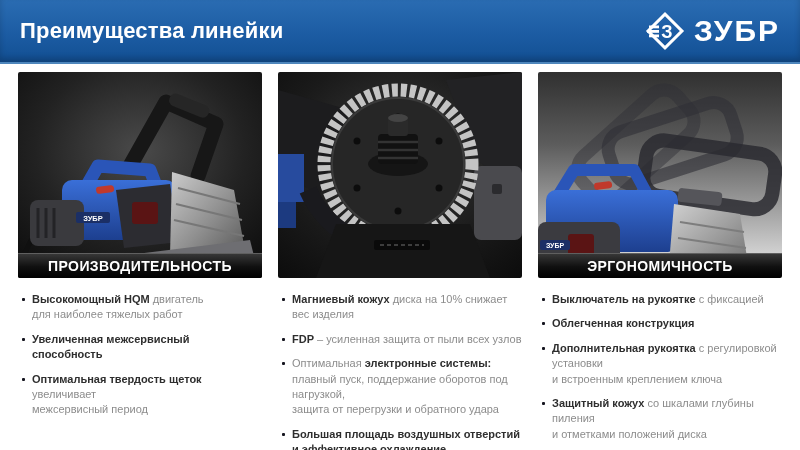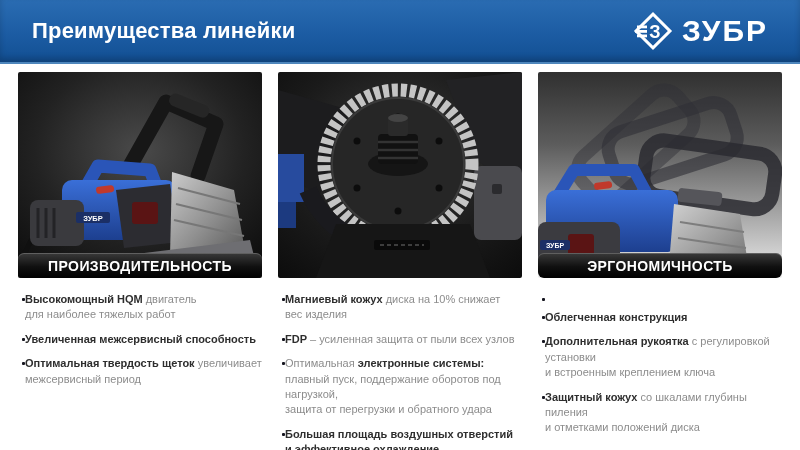--- a/index.html
+++ b/index.html
@@ -10,21 +10,21 @@
   }
   .page{width:800px;height:450px;position:relative;}
 
   
   .topbar{
     height:64px;
     background:linear-gradient(180deg,#2a6cb2 0%,#1c5ca3 55%,#124f93 100%);
     box-shadow:inset 0 -4px 6px rgba(0,0,0,.18);
     border-bottom:2px solid #4e86bc;
     display:flex;align-items:center;justify-content:space-between;
-    padding:0 32px;box-sizing:border-box;
+    padding:0 20px;box-sizing:border-box;
   }
   .title{
     margin:0;color:#ffffff;font-size:22px;font-weight:bold;letter-spacing:.2px;
   }
   .brand{display:flex;align-items:center;gap:8px;}
   .brand-name{color:#ffffff;font-size:30px;font-weight:bold;letter-spacing:2px;line-height:1;}
 
   
   .columns{
     display:flex;gap:16px;padding:8px 18px 0 18px;box-sizing:border-box;
@@ -32,26 +32,26 @@
   .column{width:244px;flex:0 0 244px;}
   .photo{
     margin:0;position:relative;width:244px;height:206px;overflow:hidden;border-radius:2px;
   }
   .photo svg{display:block;}
   .band{
     position:absolute;left:0;right:0;bottom:0;height:25px;
     background:linear-gradient(180deg,#3a3a3a 0%,#101010 55%,#000 100%);
     box-shadow:inset 0 1px 0 rgba(255,255,255,.2);
     color:#ffffff;font-size:14px;font-weight:bold;letter-spacing:.4px;
-    display:flex;align-items:center;justify-content:center;text-transform:uppercase;border-radius:6px;
+    display:flex;align-items:center;justify-content:center;text-transform:uppercase;
   }
 
   
   .bullets{list-style:none;margin:14px 0 0 0;padding:0 0 0 4px;}
-  .bullet-item{display:flex;margin-bottom:9px;font-size:11px;line-height:1.4;}
+  .bullet-item{display:flex;gap:7px;margin-bottom:9px;font-size:11px;line-height:1.4;}
   .dot{flex:0 0 3px;width:3px;height:3px;border-radius:1px;background:#15151f;margin-top:6px;}
   .bullet-text{white-space:pre-line;}
   .seg-bold{font-weight:bold;color:#2e2e2e;}
   .seg-reg{font-weight:normal;color:#8c8c8c;}
 </style>
 </head>
 <body>
 
 <div class="page">
 
@@ -237,20 +237,21 @@
           <polygon points="136,132 202,142 212,204 130,204" fill="url(#silver3)"></polygon>
           <line x1="142" y1="150" x2="206" y2="160" stroke="#7d7d7d" stroke-width="2"></line>
           <line x1="140" y1="166" x2="208" y2="176" stroke="#7d7d7d" stroke-width="2"></line>
           <rect x="140" y="118" width="44" height="14" rx="4" fill="#55555a" transform="rotate(6 162 125)"></rect>
         </svg>
         <figcaption class="band">ЭРГОНОМИЧНОСТЬ</figcaption>
       </figure>
       <ul class="bullets">
           <li class="bullet-item">
             <span class="dot"></span>
+            <span class="bullet-text"><span class="seg-bold">Выключатель на рукоятке</span><span class="seg-reg"> с фиксацией</span></span>
           </li>
           <li class="bullet-item">
             <span class="dot"></span>
             <span class="bullet-text"><span class="seg-bold">Облегченная конструкция</span></span>
           </li>
           <li class="bullet-item">
             <span class="dot"></span>
             <span class="bullet-text"><span class="seg-bold">Дополнительная рукоятка</span><span class="seg-reg"> с регулировкой установки
 и встроенным креплением ключа</span></span>
           </li>

